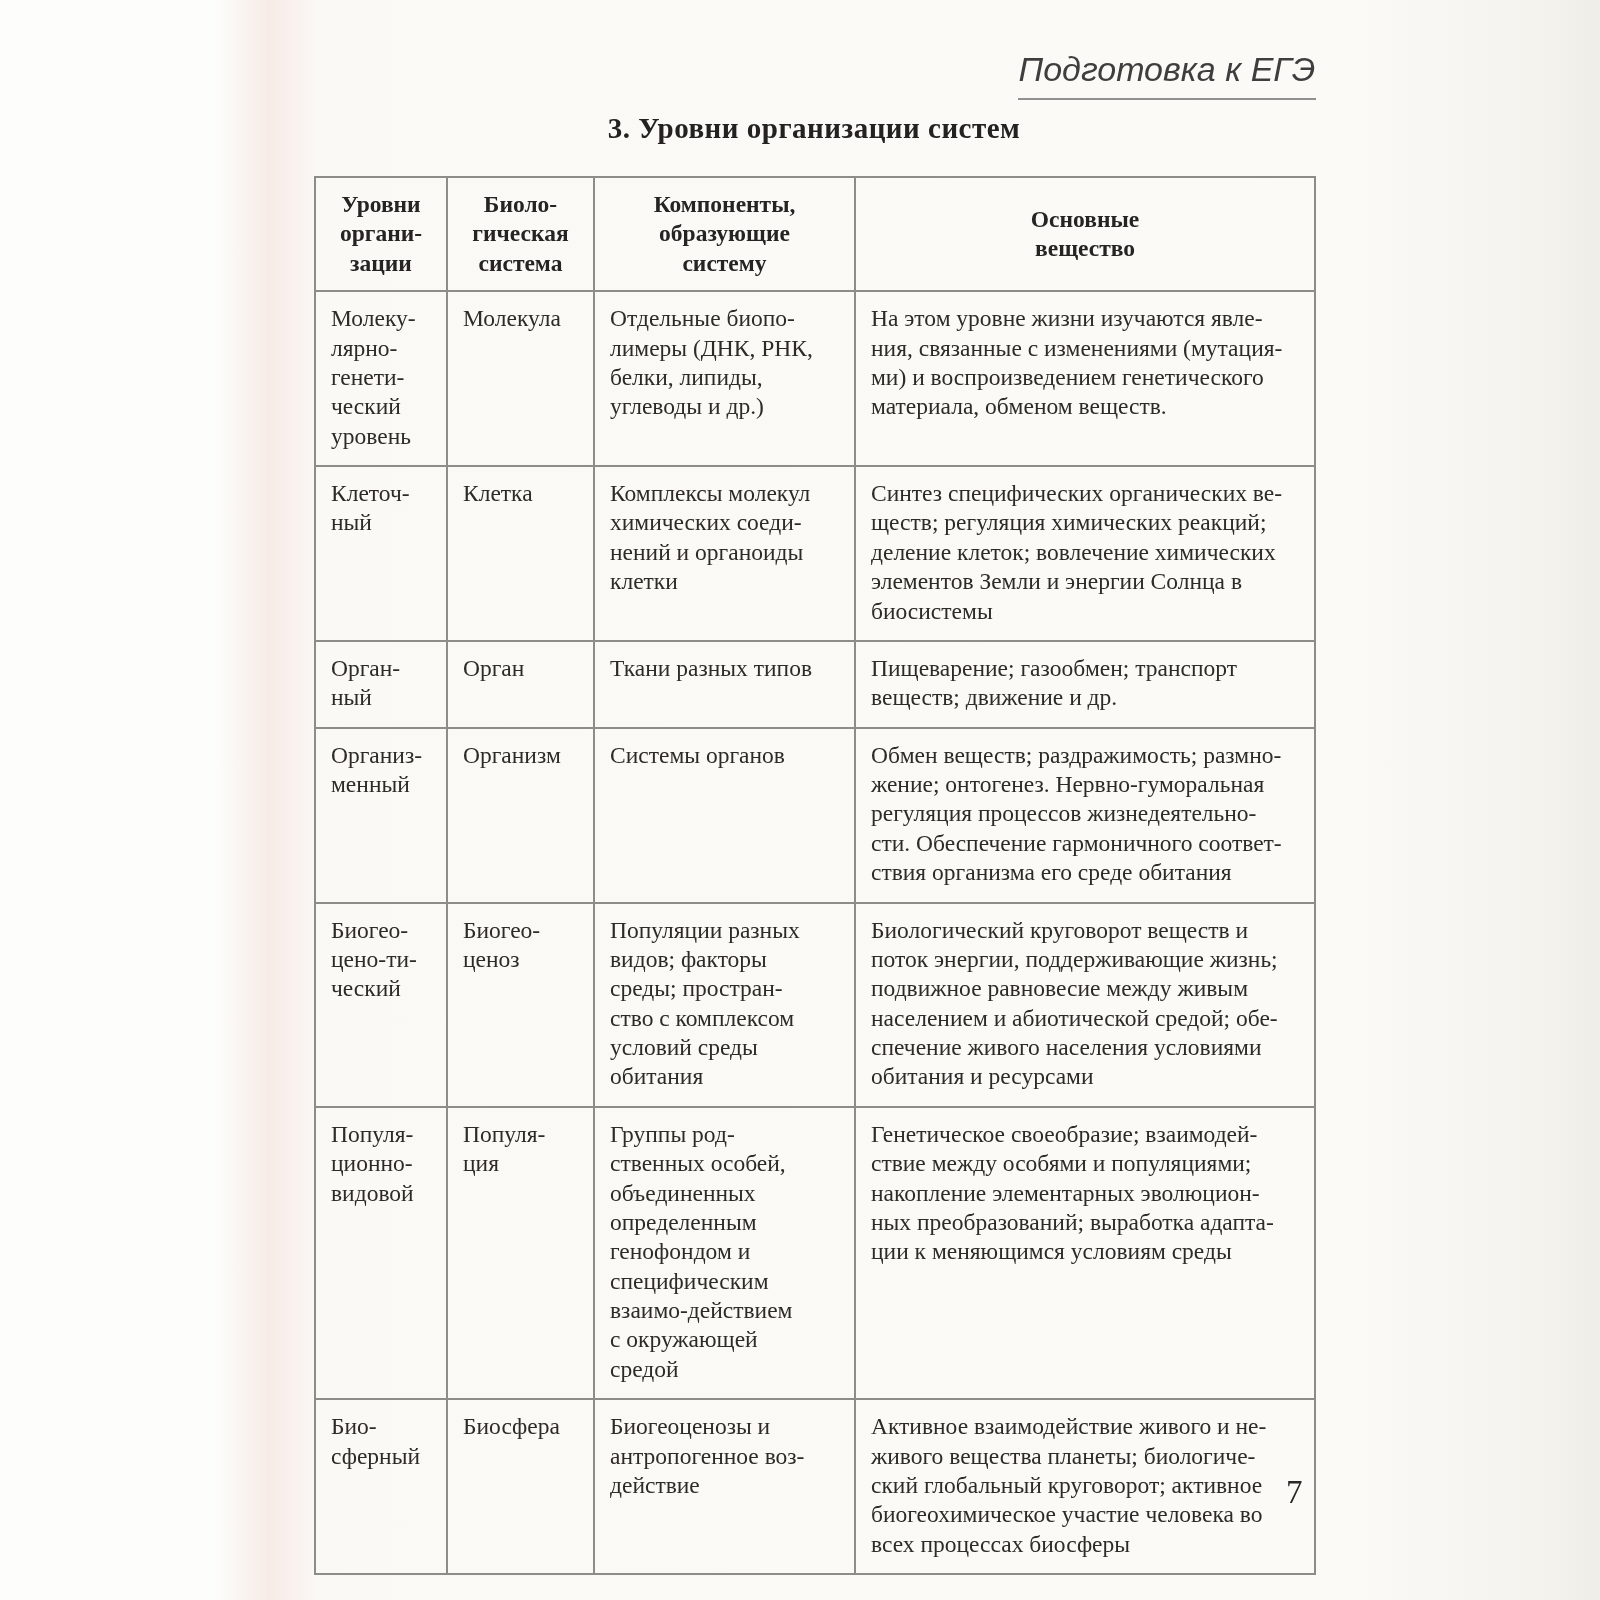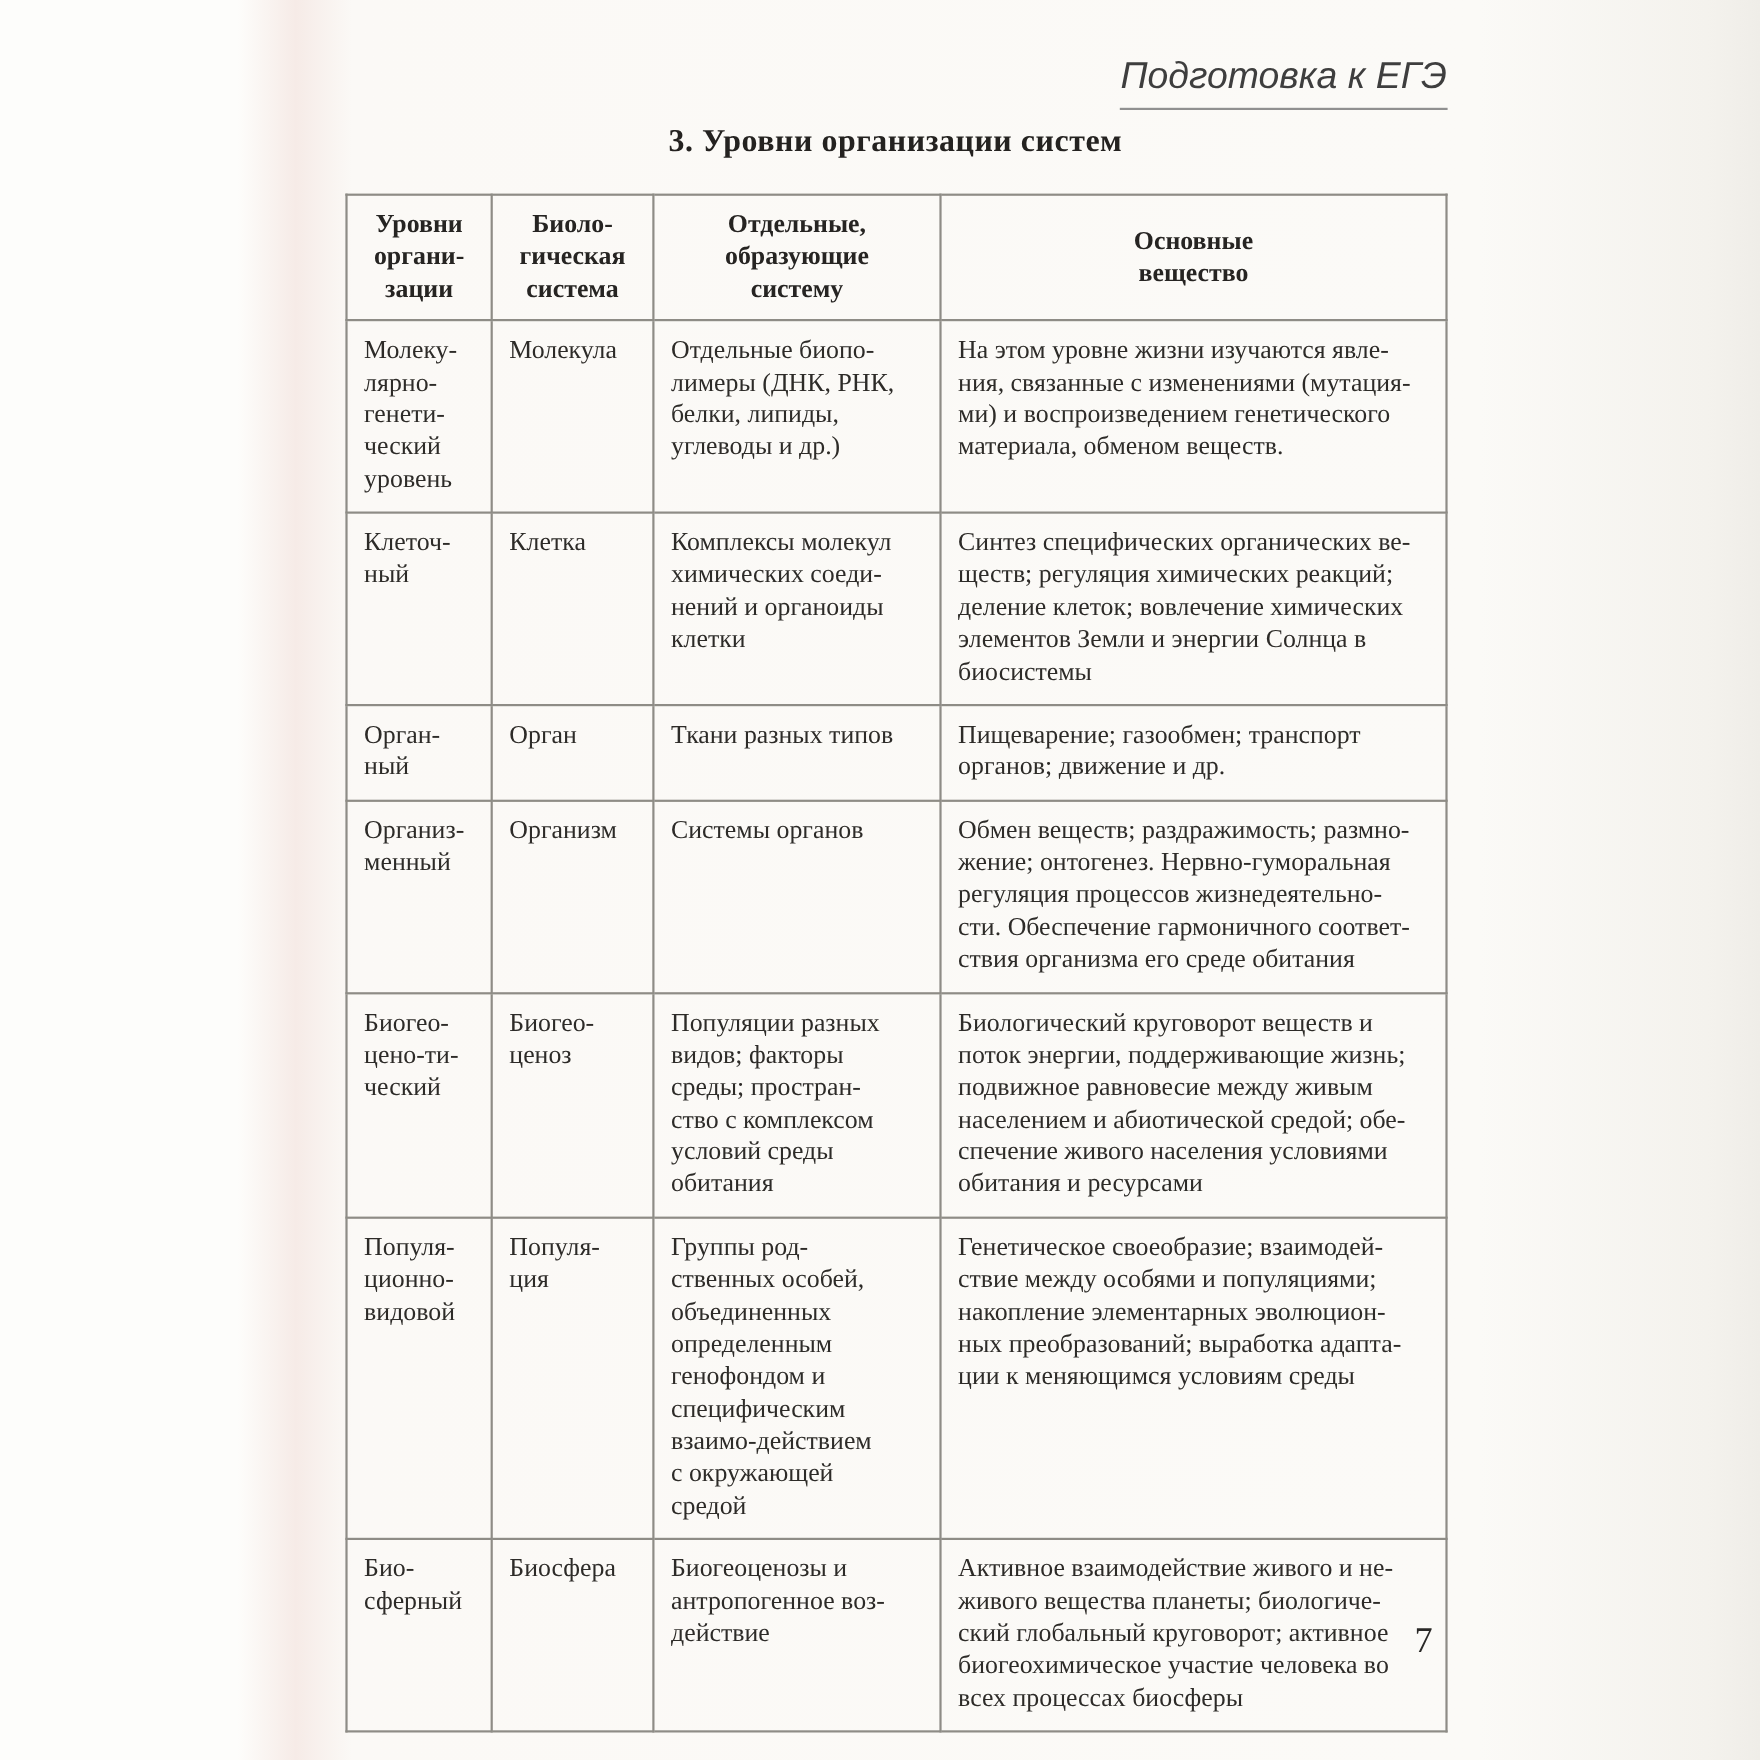--- a/index.html
+++ b/index.html
@@ -110,21 +110,21 @@
         <col class="c4">
     </colgroup>
     <thead>
       <tr>
         <th>Уровни
 органи-
 зации</th>
         <th>Биоло-
 гическая
 система</th>
-        <th>Отдельные,
+        <th>Компоненты,
 образующие
 систему</th>
         <th>Основные
 вещество</th>
       </tr>
     </thead>
     <tbody>
       <tr>
         <td>Молеку-
 лярно-
@@ -154,21 +154,21 @@
 деление клеток; вовлечение химических
 элементов Земли и энергии Солнца в
 биосистемы</td>
       </tr>
       <tr>
         <td>Орган-
 ный</td>
         <td>Орган</td>
         <td>Ткани разных типов</td>
         <td>Пищеварение; газообмен; транспорт
-органов; движение и др.</td>
+веществ; движение и др.</td>
       </tr>
       <tr>
         <td>Организ-
 менный</td>
         <td>Организм</td>
         <td>Системы органов</td>
         <td>Обмен веществ; раздражимость; размно-
 жение; онтогенез. Нервно-гуморальная
 регуляция процессов жизнедеятельно-
 сти. Обеспечение гармоничного соответ-

